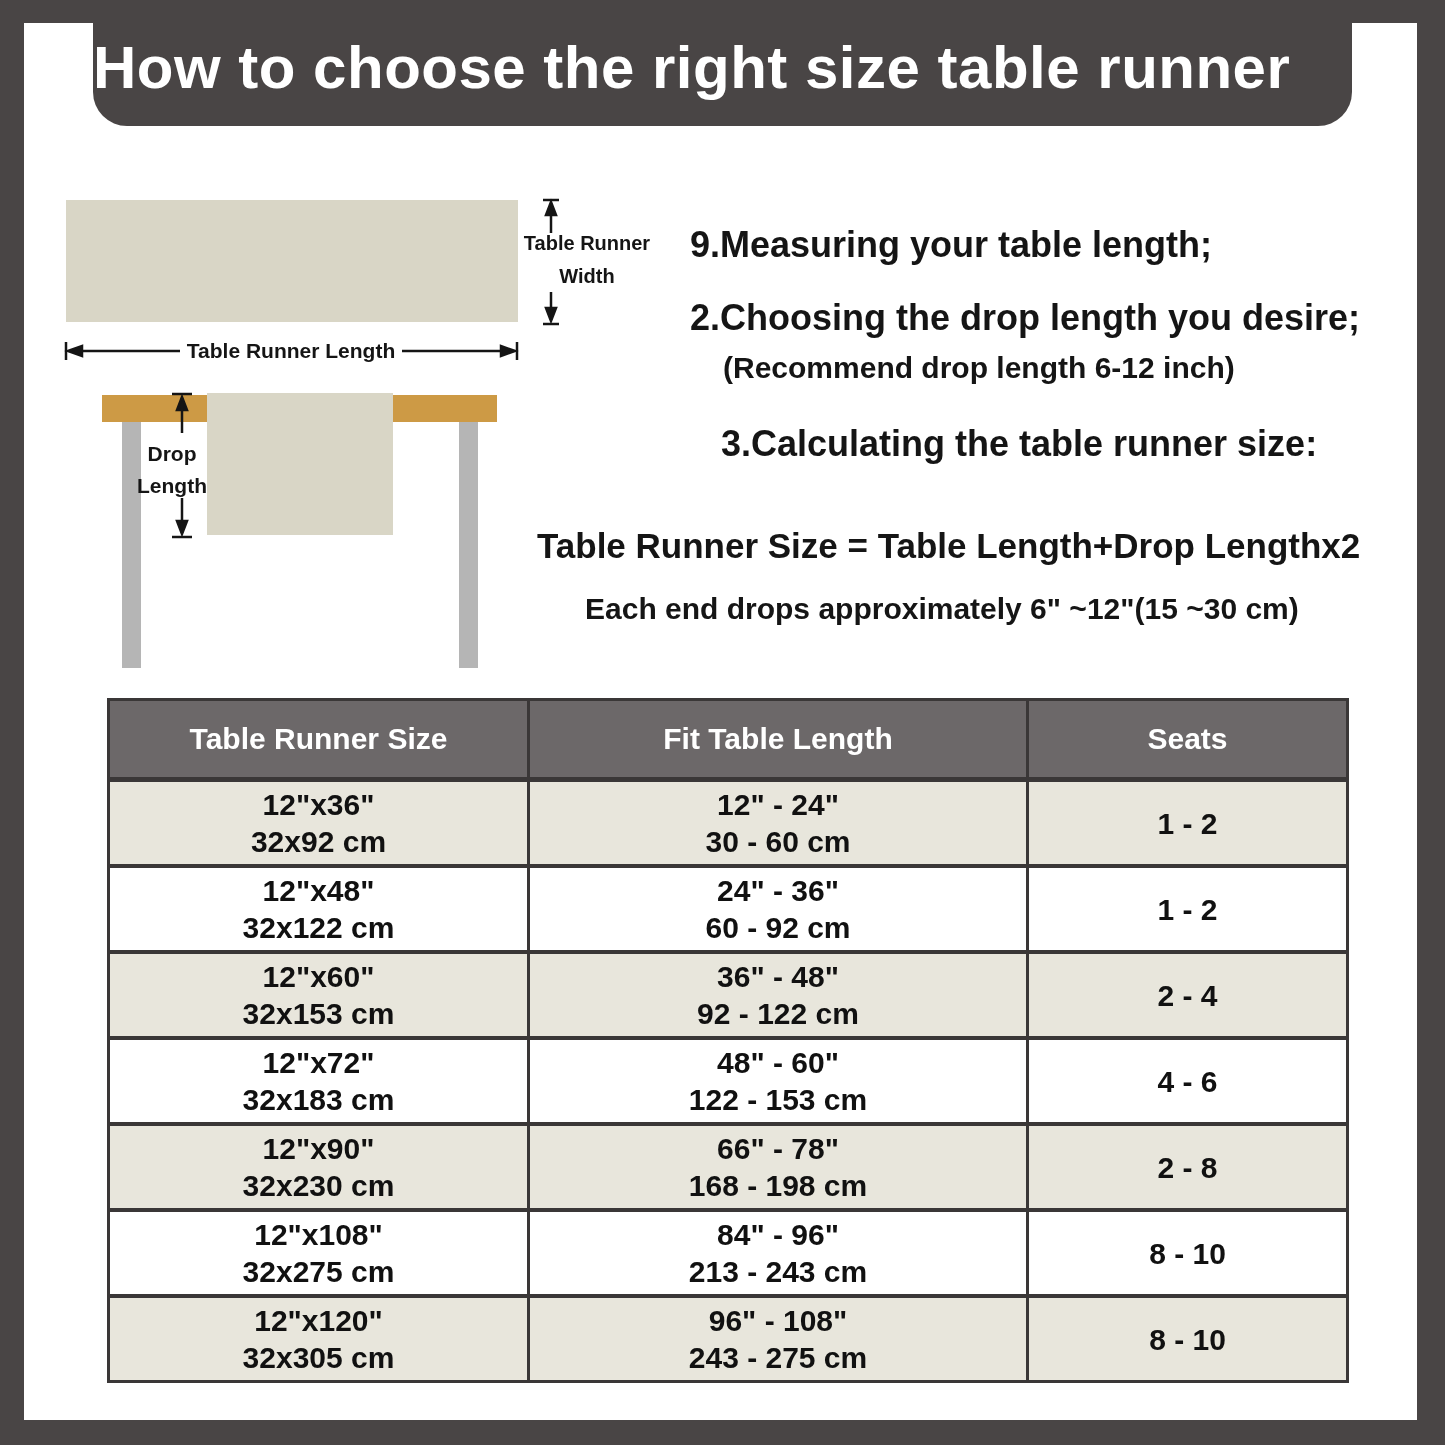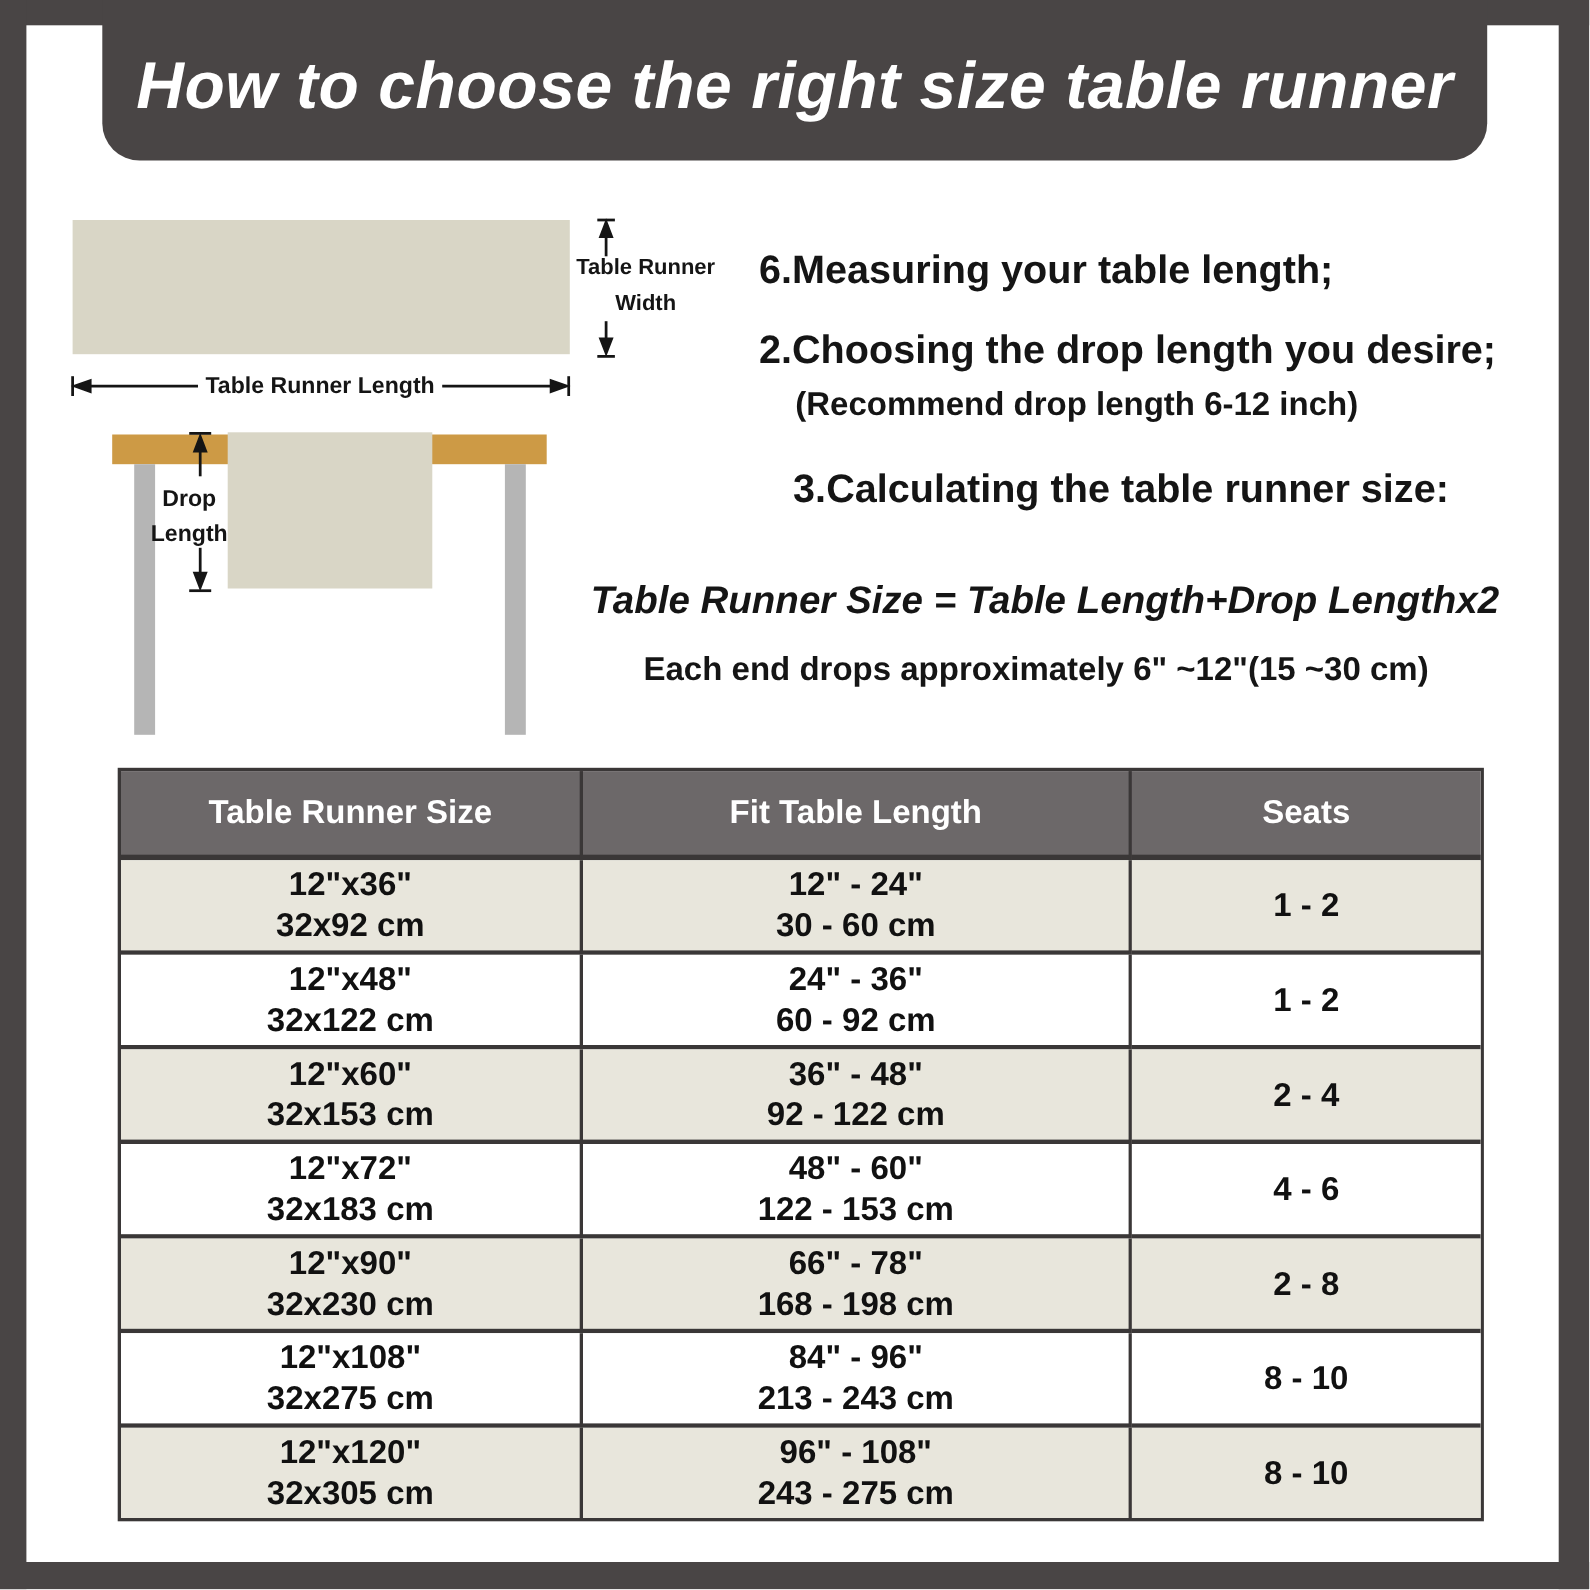--- a/index.html
+++ b/index.html
@@ -14,23 +14,23 @@
   }
   
   .frame{position:absolute;background:#494545;}
   .frame-top{left:0;top:0;width:100%;height:23px;}
   .frame-left{left:0;top:0;width:24px;height:100%;}
   .frame-right{right:0;top:0;width:28px;height:100%;}
   .frame-bottom{left:0;bottom:0;width:100%;height:25px;}
 
   
   .banner{
-    position:absolute;left:93px;top:0;width:1259px;height:146px;
+    position:absolute;left:93px;top:0;width:1259px;height:126px;
     background:#494545;border-radius:0 0 34px 34px;
-    display:flex;align-items:center;justify-content:center;font-style:italic;
+    display:flex;align-items:center;justify-content:flex-start;
   }
   .banner h1{
     margin:0;padding-top:8px;color:#ffffff;
     font-size:60px;letter-spacing:0.5px;white-space:nowrap;
   }
 
   
   .shape{position:absolute;}
   .runner-top{left:66px;top:200px;width:452px;height:122px;background:#d9d6c6;}
   .tabletop{left:102px;top:395px;width:395px;height:27px;background:#cd9a45;}
@@ -45,21 +45,21 @@
   .width-label{left:512px;top:227px;width:150px;font-size:20px;line-height:33px;}
   .length-label{left:183px;top:339px;width:216px;font-size:21px;white-space:nowrap;}
   .drop-label{left:130px;top:438px;width:84px;font-size:21px;line-height:32px;}
 
   
   .step{position:absolute;font-size:36px;white-space:nowrap;}
   .step1{left:690px;top:224px;}
   .step2{left:690px;top:297px;}
   .step2-note{left:723px;top:351px;font-size:30px;}
   .step3{left:690px;top:423px;margin-left:31px;}
-  .formula{left:537px;top:526px;font-size:35px;font-style:italic;}
+  .formula{left:537px;top:526px;font-size:35px;}
   .formula-note{left:585px;top:592px;font-size:30px;}
 
   
   .size-table{
     position:absolute;left:107px;top:698px;width:1242px;
     border:3px solid #3a3737;box-sizing:border-box;
   }
   .t-row{display:grid;grid-template-columns:420px 499px 317px;}
   .t-row .td{
     border-right:3px solid #3a3737;
@@ -132,21 +132,21 @@
   <div class="dlabel width-label">
     <div>Table Runner</div>
     <div>Width</div>
   </div>
   <div class="dlabel length-label">Table Runner Length</div>
   <div class="dlabel drop-label">
     <div>Drop</div>
     <div>Length</div>
   </div>
 
-  <div class="step step1">6.Measuring your table length;</div>
+  <div class="step step1">9.Measuring your table length;</div>
   <div class="step step2">2.Choosing the drop length you desire;</div>
   <div class="step step2-note">(Recommend drop length 6-12 inch)</div>
   <div class="step step3">3.Calculating the table runner size:</div>
   <div class="step formula">Table Runner Size = Table Length+Drop Lengthx2</div>
   <div class="step formula-note">Each end drops approximately 6" ~12"(15 ~30 cm)</div>
 
   <div class="size-table">
     <div class="t-row t-head">
       <div class="td">Table Runner Size</div>
       <div class="td">Fit Table Length</div>

